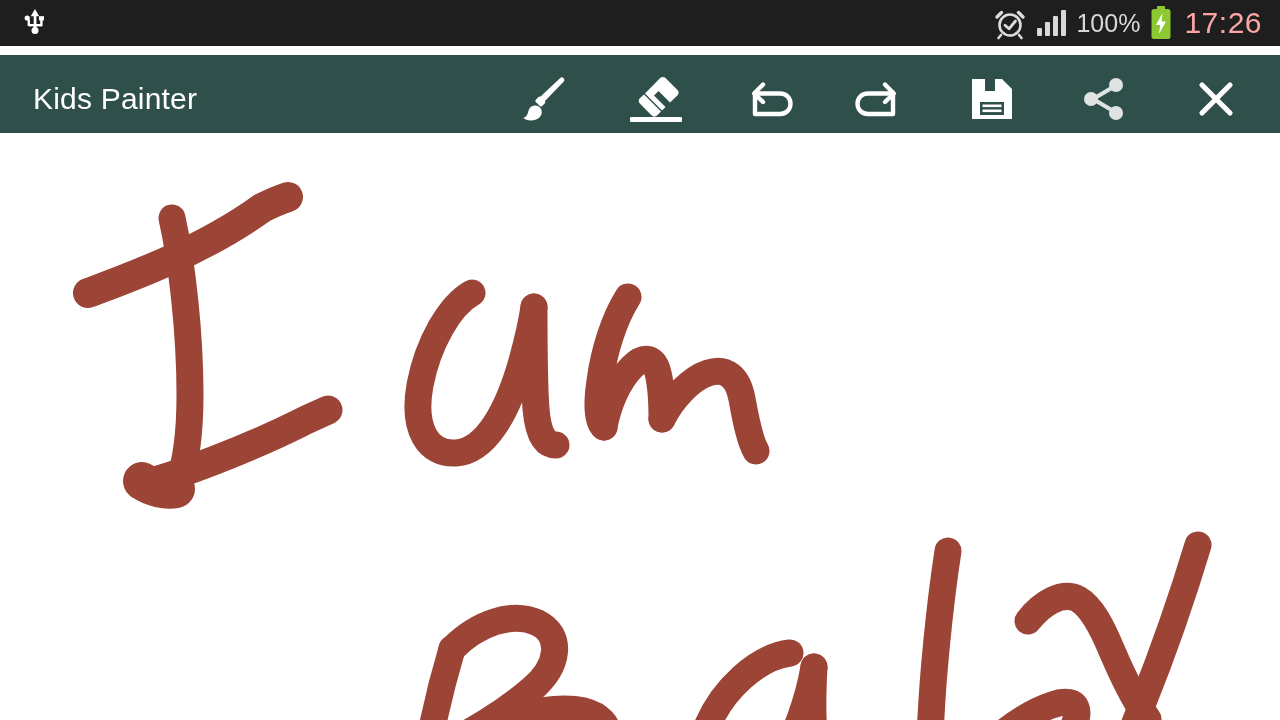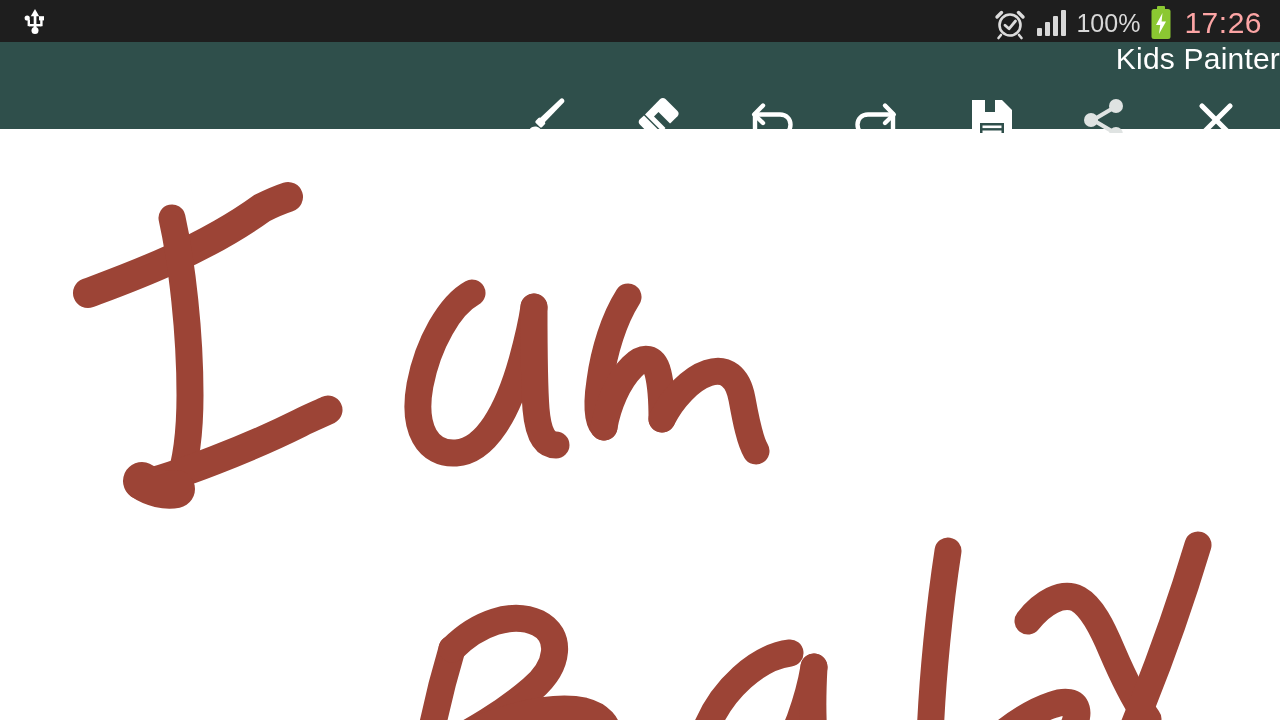--- a/index.html
+++ b/index.html
@@ -36,24 +36,24 @@
   
   #signal-bars { display:flex; align-items:flex-end; gap:3px; height:26px; }
   #signal-bars i { display:block; width:5px; background:#d8d8d8; border-radius:1px; }
   #signal-bars i:nth-child(1){ height:8px; }
   #signal-bars i:nth-child(2){ height:14px; }
   #signal-bars i:nth-child(3){ height:20px; }
   #signal-bars i:nth-child(4){ height:26px; }
 
   
   #app-bar {
-    position:absolute; top:42px; left:0;
+    position:absolute; top:55px; left:0;
     width:1280px; height:87px;
     background:#2f4f4b;
-    display:flex; align-items:flex-end;flex-direction:column;
+    display:flex; align-items:center;
   }
   #app-title {
     color:#ffffff; font-size:30px; font-weight:normal;
     padding-left:33px; letter-spacing:0.2px;
     font-family:"Liberation Sans", sans-serif;
   }
   #toolbar {
     margin-left:auto; display:flex; align-items:center;
     height:87px; padding-right:8px;
   }

